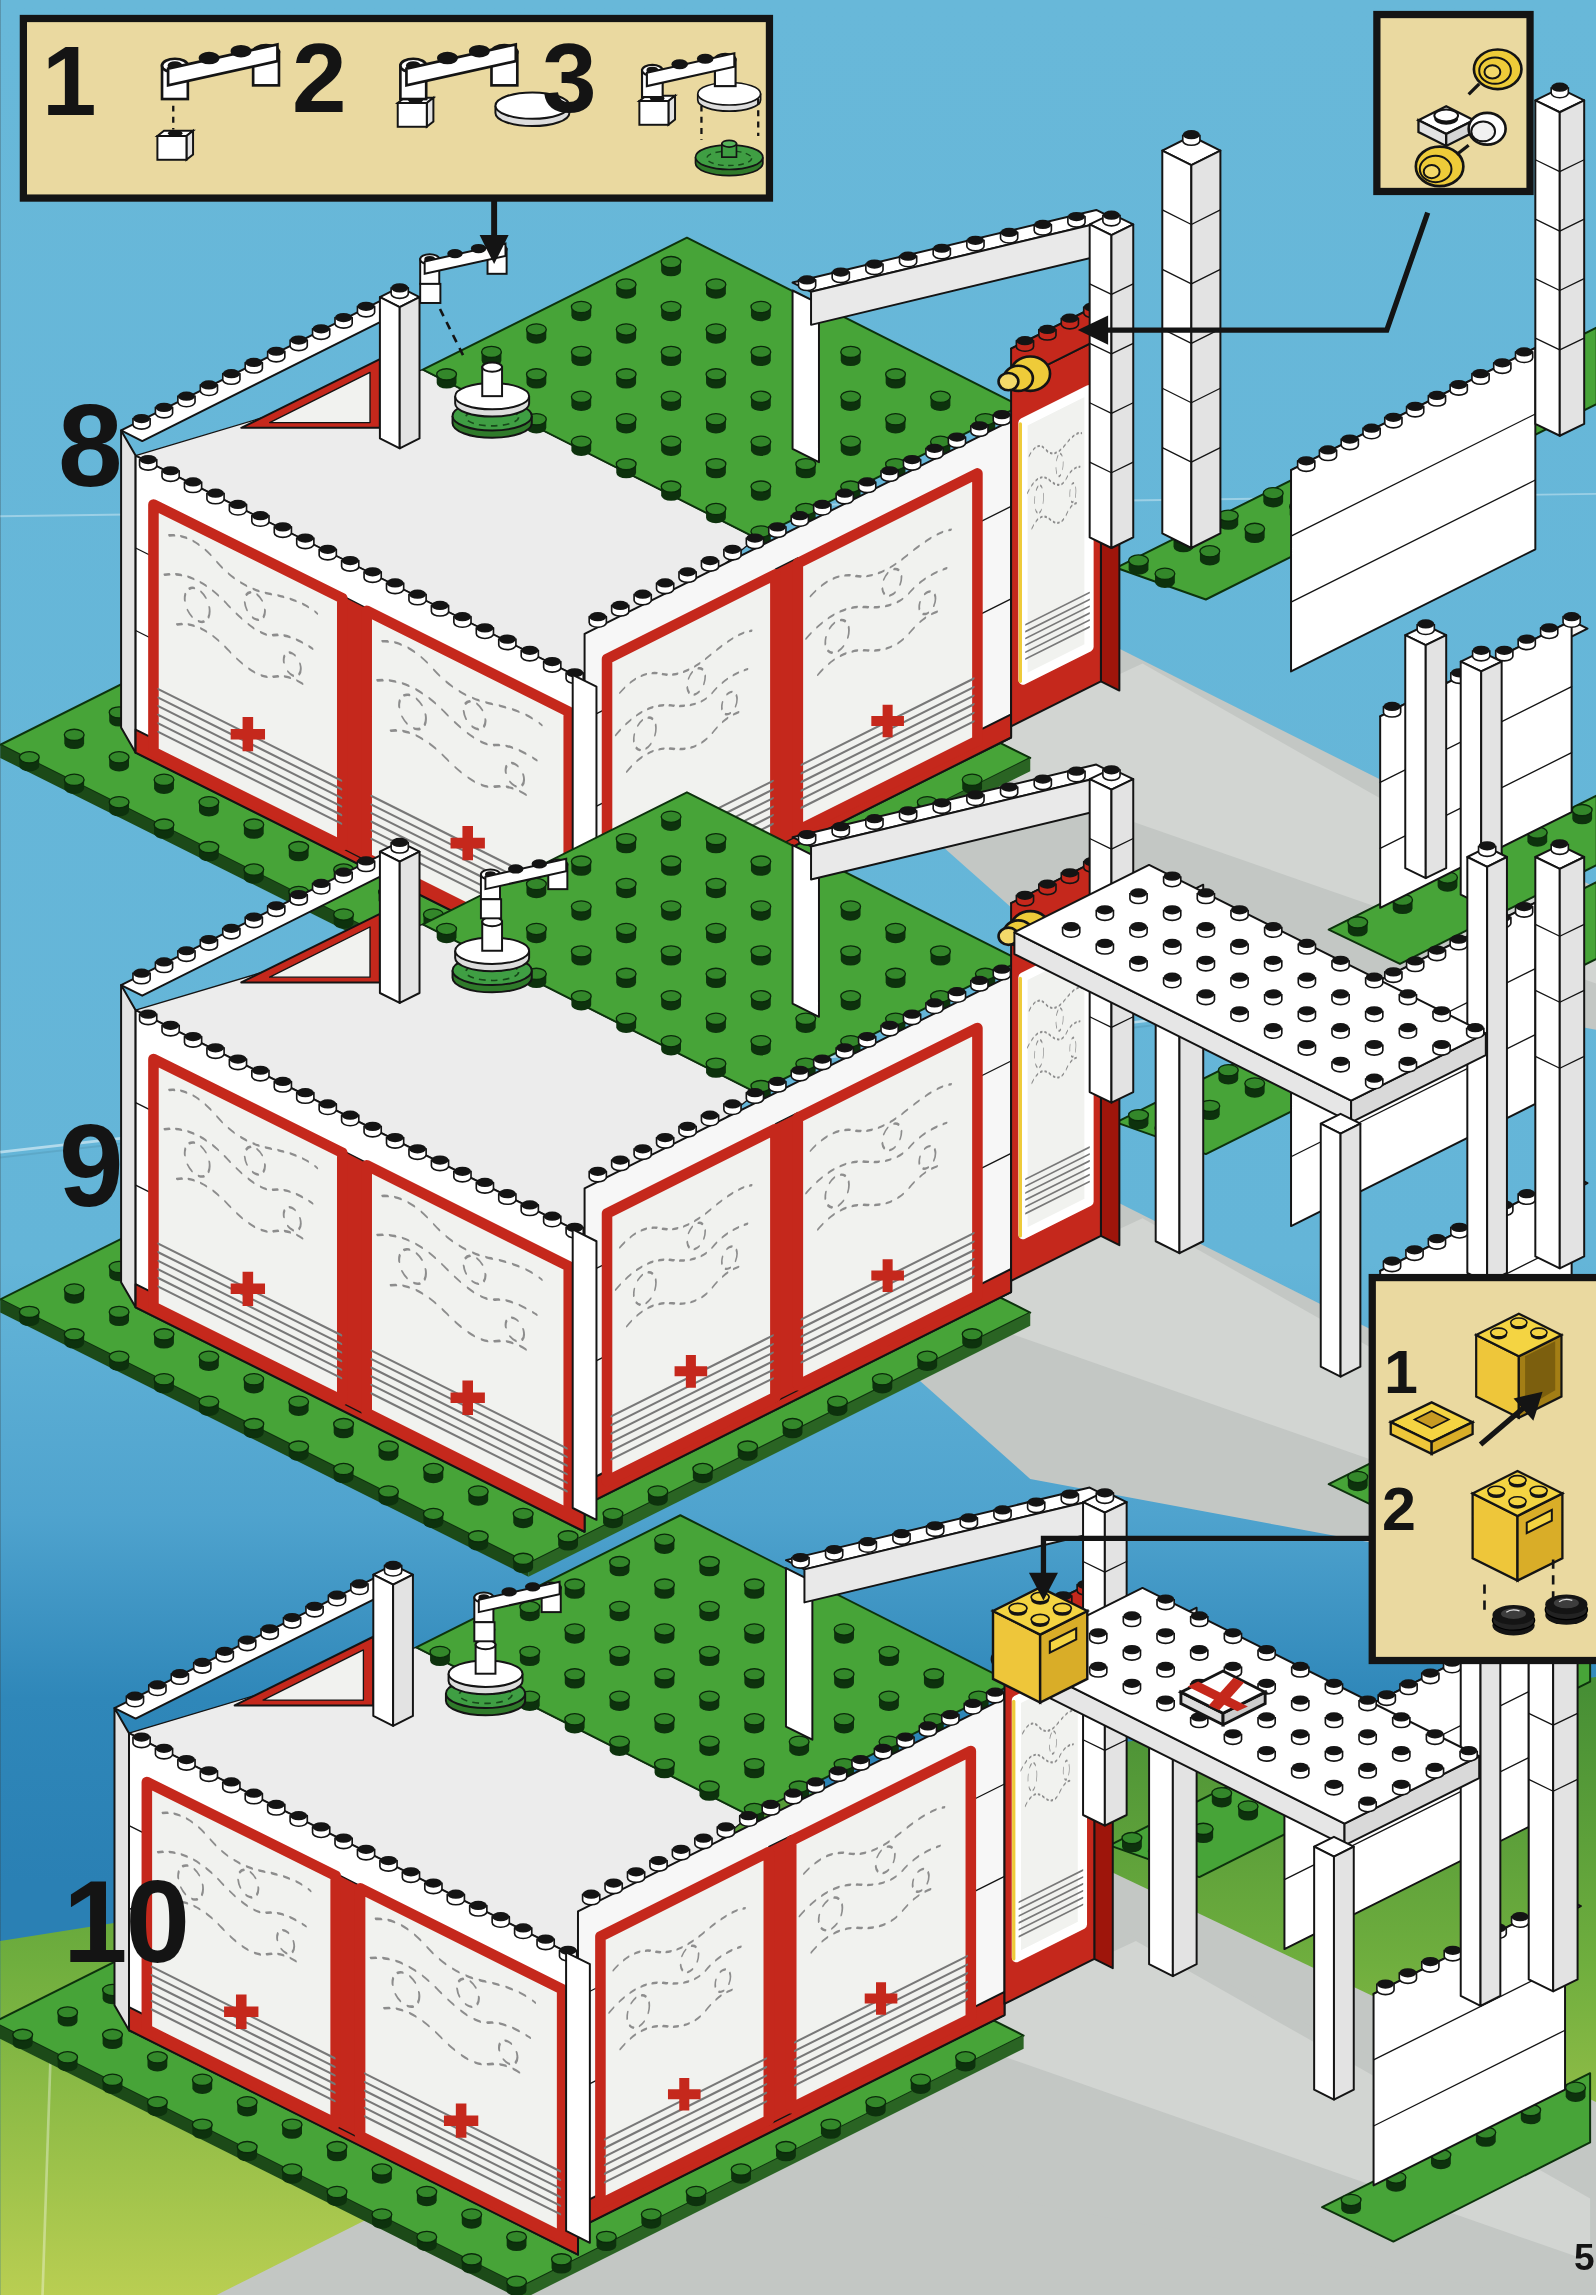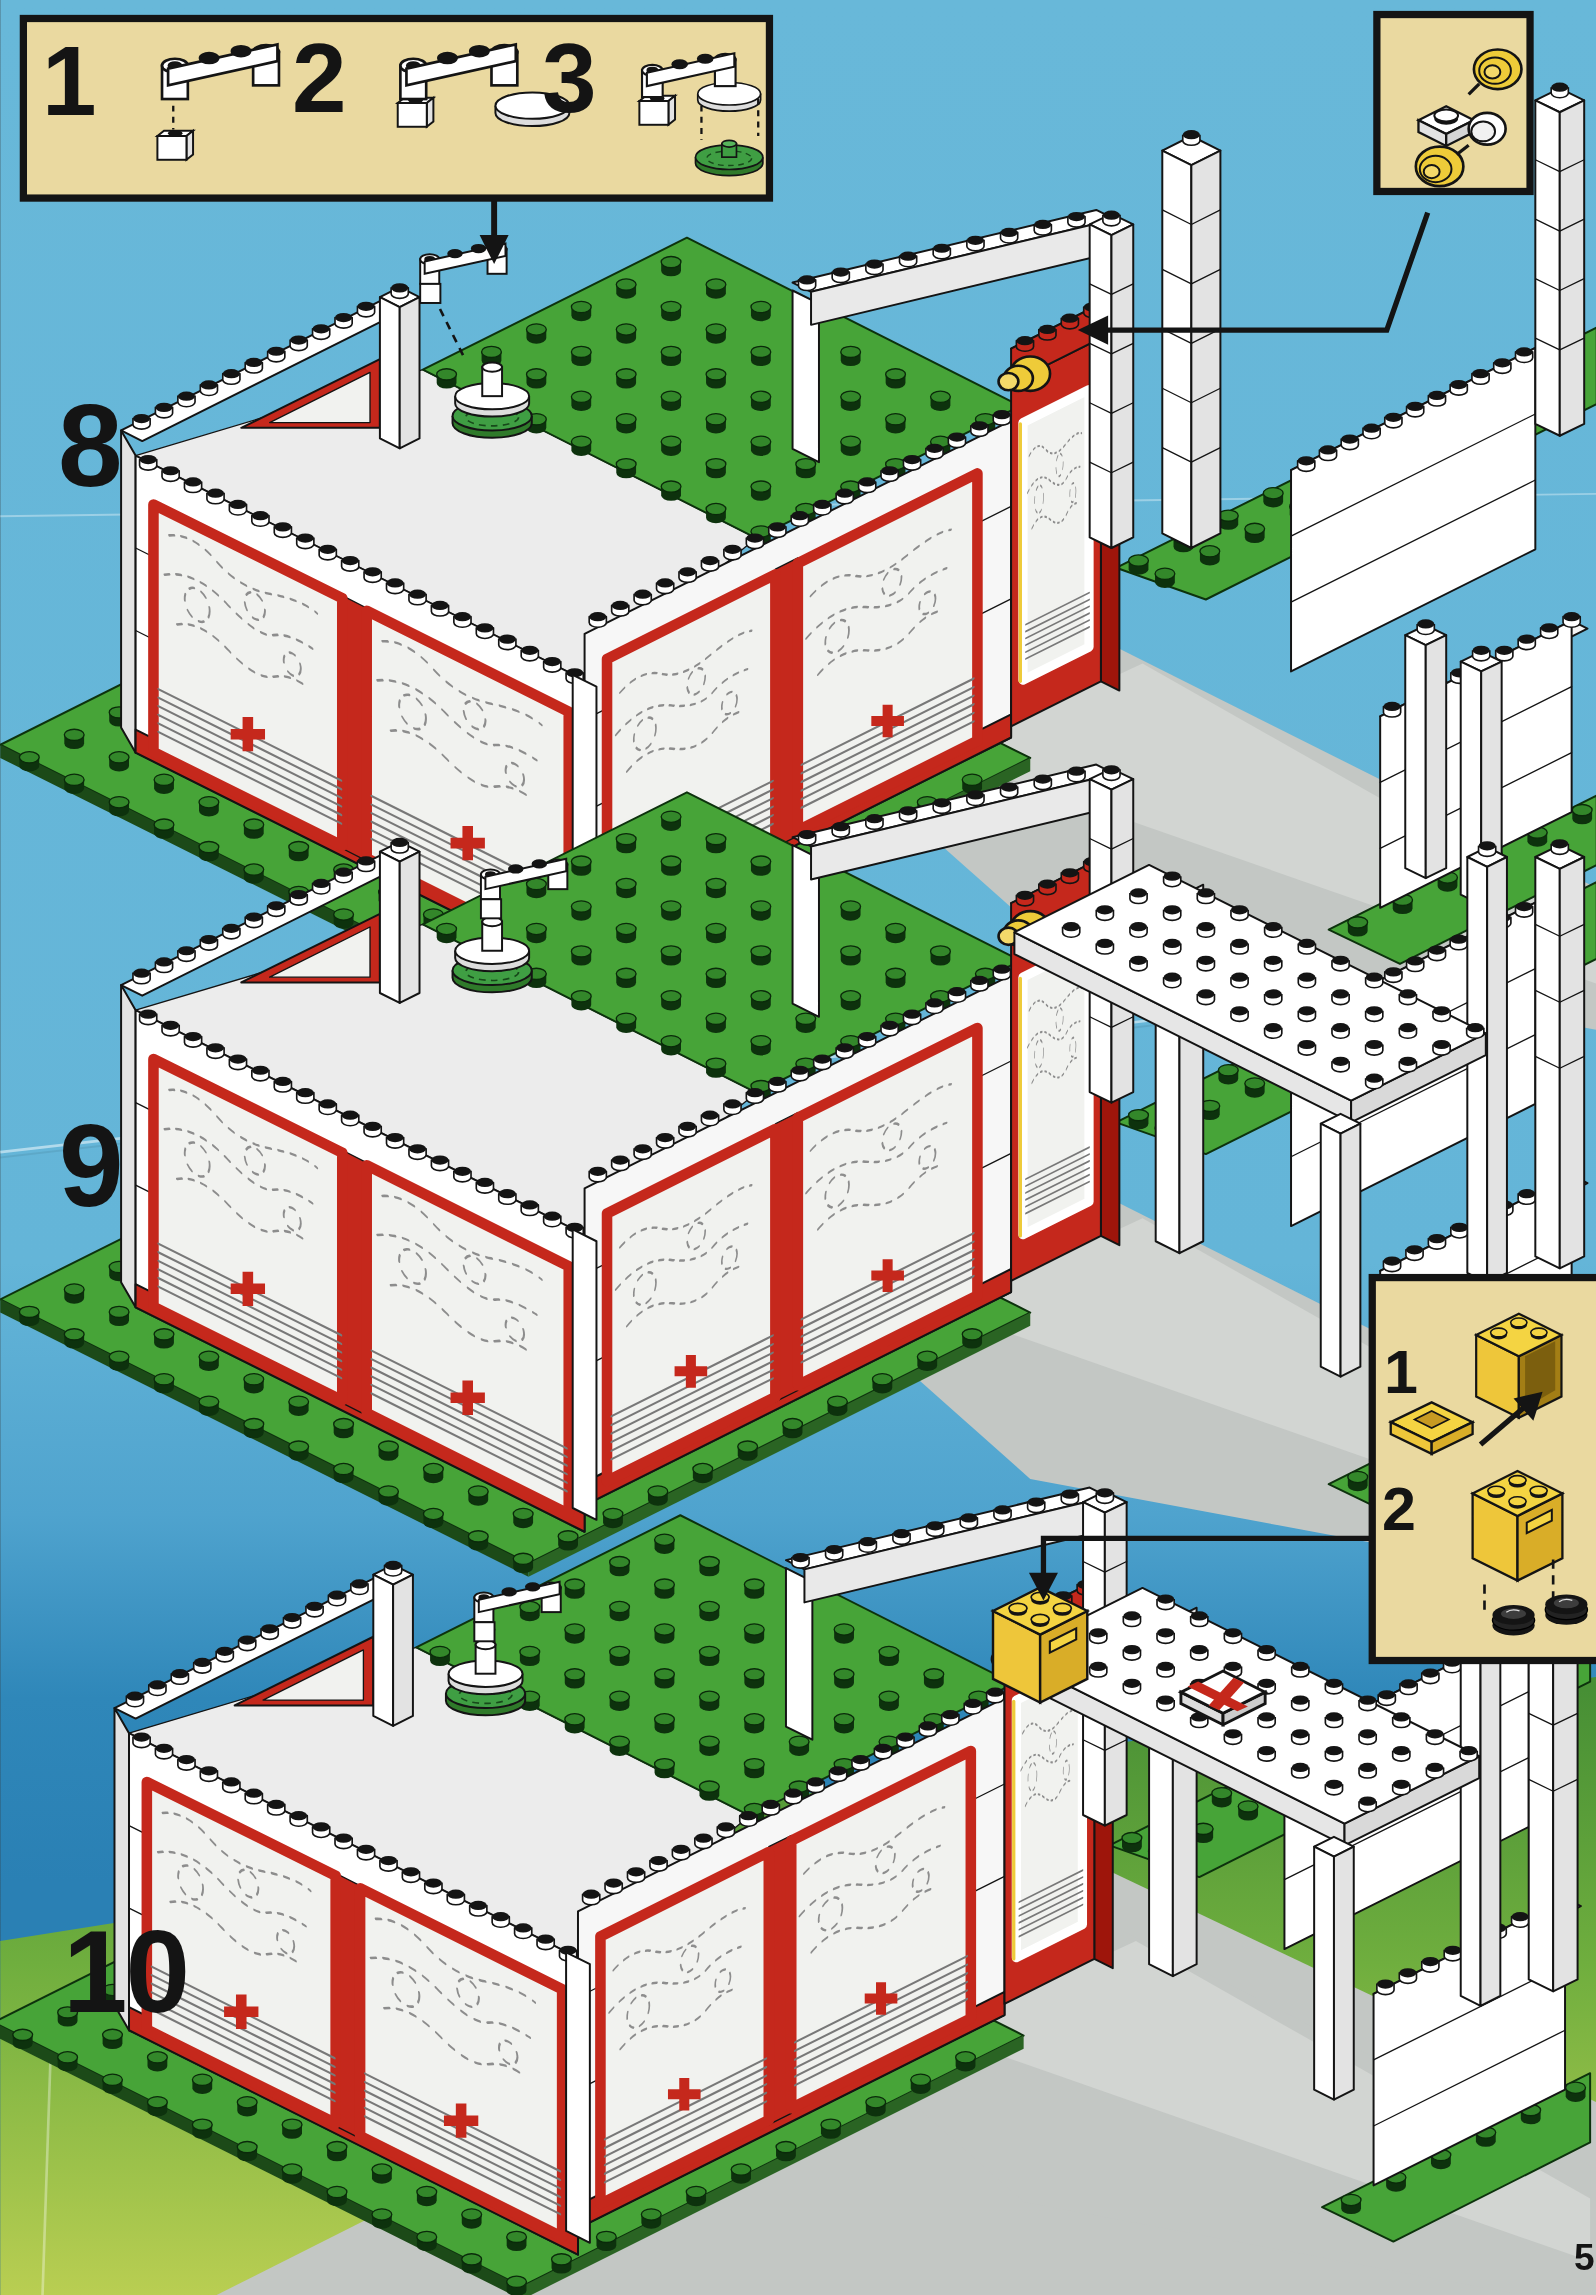--- a/index.html
+++ b/index.html
@@ -780,21 +780,21 @@
     <use href="#container" transform="translate(2298,2262)"></use>
     <line x1="2248" y1="2400" x2="2248" y2="2446" stroke="#141414" stroke-width="4" stroke-dasharray="14 10"></line>
     <line x1="2352" y1="2362" x2="2352" y2="2428" stroke="#141414" stroke-width="4" stroke-dasharray="14 10"></line>
     <use href="#wheels" transform="translate(2292,2448)"></use>
     <use href="#wheels" transform="translate(2372,2432)"></use>
   </g>
 </svg>
 
 <div class="num step-num" style="left:58px;top:388px;">8</div>
 <div class="num step-num" style="left:59px;top:1108px;">9</div>
-<div class="num step-num" style="left:63px;top:1914px;">10</div>
+<div class="num step-num" style="left:63px;top:1864px;">10</div>
 
 <div class="num sub-num" style="left:42px;top:32px;">1</div>
 <div class="num sub-num" style="left:292px;top:29px;">2</div>
 <div class="num sub-num" style="left:542px;top:29px;">3</div>
 
 <div class="num sub-num-sm" style="left:1384px;top:1342px;">1</div>
 <div class="num sub-num-sm" style="left:1382px;top:1479px;">2</div>
 
 <div class="num page-num" style="left:1574px;top:2239px;">5</div>
 

